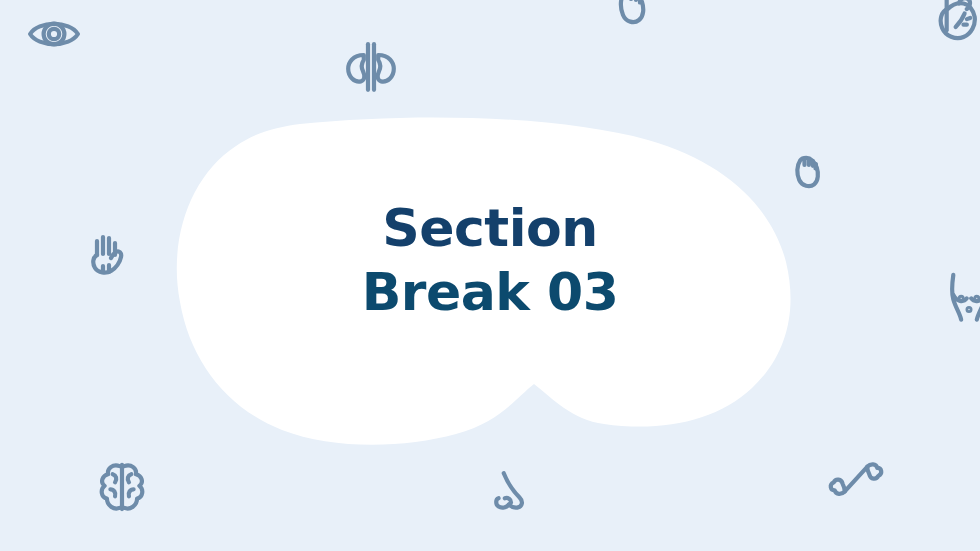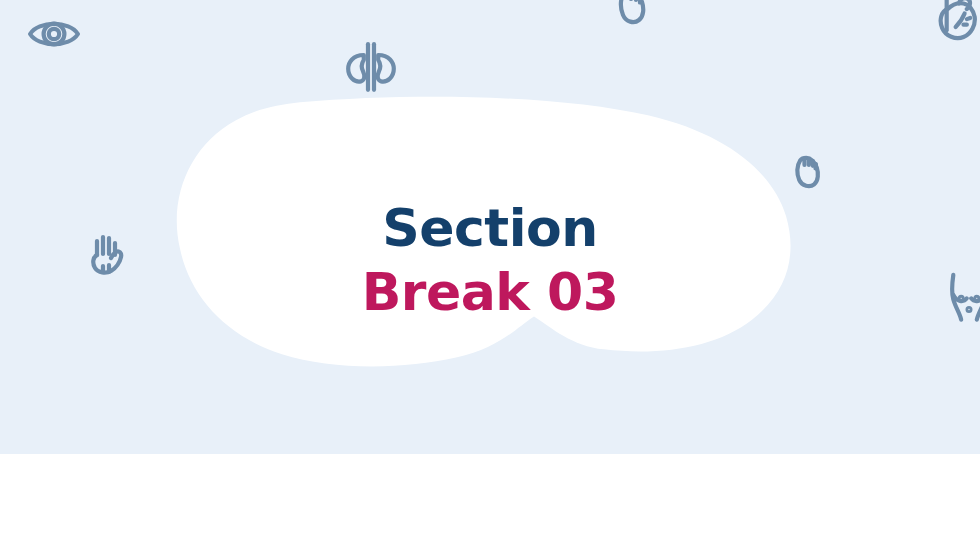--- a/index.html
+++ b/index.html
@@ -4,21 +4,21 @@
 <title>Section Break Slide</title>
 <style>
   html, body {
     margin: 0;
     padding: 0;
     background: #ffffff;
   }
   #slide {
     position: relative;
     width: 980px;
-    height: 454px;
+    height: 551px;
     overflow: hidden;
     background: #e8f0f9;
     font-family: "Liberation Sans", sans-serif;
   }
   #bg-layer {
     position: absolute;
     inset: 0;
     width: 100%;
     height: 100%;
   }
@@ -185,16 +185,16 @@
              C 572 420, 552 398, 534 384
              C 516 398, 500 422, 456 434
              C 404 448, 334 450, 282 430
              C 226 408, 190 360, 180 302
              C 168 240, 190 176, 236 146
              C 256 132, 278 127, 300 124 Z" fill="#ffffff"></path>
   </svg>
 
   <div id="title-block">
     <span class="title-line" style="color: rgb(20, 64, 107);">Section</span>
-    <span class="title-line" style="color: #be185d;">Break 03</span>
+    <span class="title-line" style="color: #0c4a6e;">Break 03</span>
   </div>
 
 </div>
 
 </body></html>

